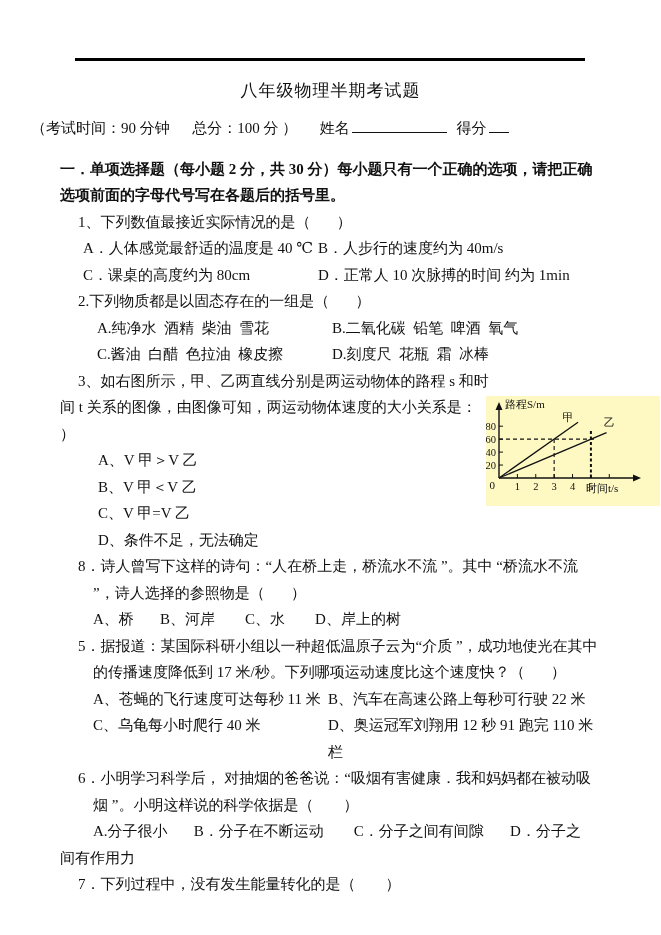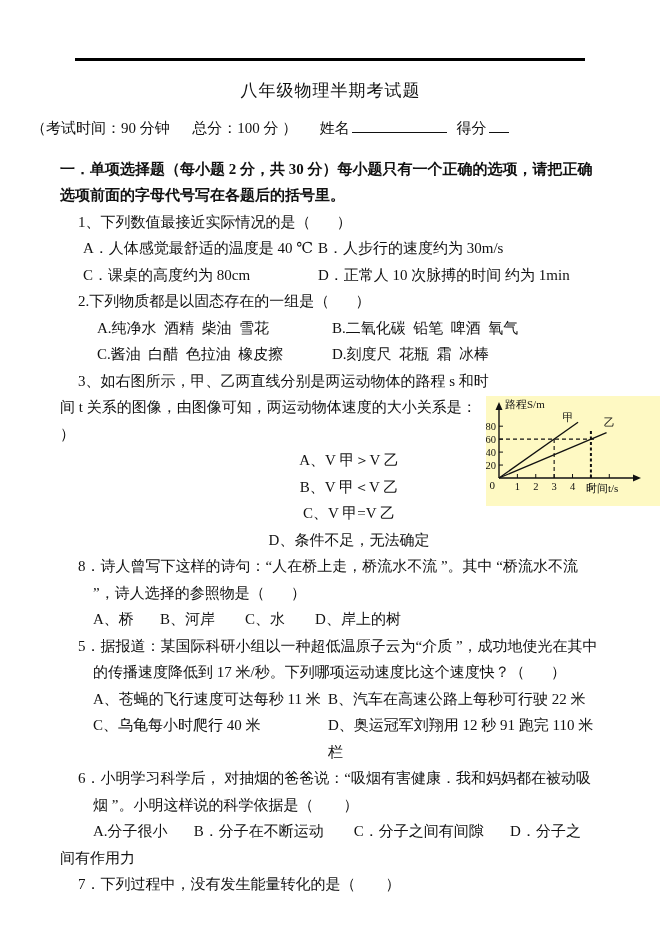--- a/index.html
+++ b/index.html
@@ -51,21 +51,21 @@
   p { margin: 0; }
   .stem { margin-left: 18px; white-space: pre-wrap; }
   .stem.hang { padding-left: 15px; text-indent: -15px; }
   .stem.outdent { margin-left: 0; text-indent: 18px; max-width: 432px; }
   .stem.wide { max-width: 528px; }
   .opt-row { display: flex; white-space: pre-wrap; }
   .opt-row .left { flex: 0 0 235px; }
   .ind-a { margin-left: 23px; }
   .ind-b { margin-left: 37px; }
   .ind-c { margin-left: 33px; }
-  .opt-line { margin-left: 38px; white-space: pre-wrap; text-align: center; }
+  .opt-line { margin-left: 38px; white-space: pre-wrap; }
   .opts-inline { margin-left: 33px; white-space: pre-wrap; }
   .opts-wrap { margin-left: 0; text-indent: 33px; white-space: pre-wrap; max-width: 530px; }
   .chart-box {
     position: absolute;
     left: 486px;
     top: 396px;
     width: 174px;
     height: 110px;
     background: #fef9c3;
   }
@@ -83,21 +83,21 @@
   <div class="info-line"><span>（考试时间：90 分钟      总分：100 分 ）      </span><span>姓名</span><span class="blank blank-name"></span> <span>得分</span><span class="blank blank-score"></span></div>
 
   <p class="section-heading">一．单项选择题（每小题 2 分，共 30 分）每小题只有一个正确的选项，请把正确选项前面的字母代号写在各题后的括号里。</p>
 
   <div class="questions">
 
     <div>
       <p class="stem">1、下列数值最接近实际情况的是（       ）</p>
       <div class="opt-row ind-a">
         <span class="left">A．人体感觉最舒适的温度是 40 ℃</span>
-        <span>B．人步行的速度约为 30m/s</span>
+        <span>B．人步行的速度约为 40m/s</span>
       </div>
       <div class="opt-row ind-a">
         <span class="left">C．课桌的高度约为 80cm</span>
         <span>D．正常人 10 次脉搏的时间 约为 1min</span>
       </div>
     </div>
 
     <div>
       <p class="stem">2.下列物质都是以固态存在的一组是（       ）</p>
       <div class="opt-row ind-b">

